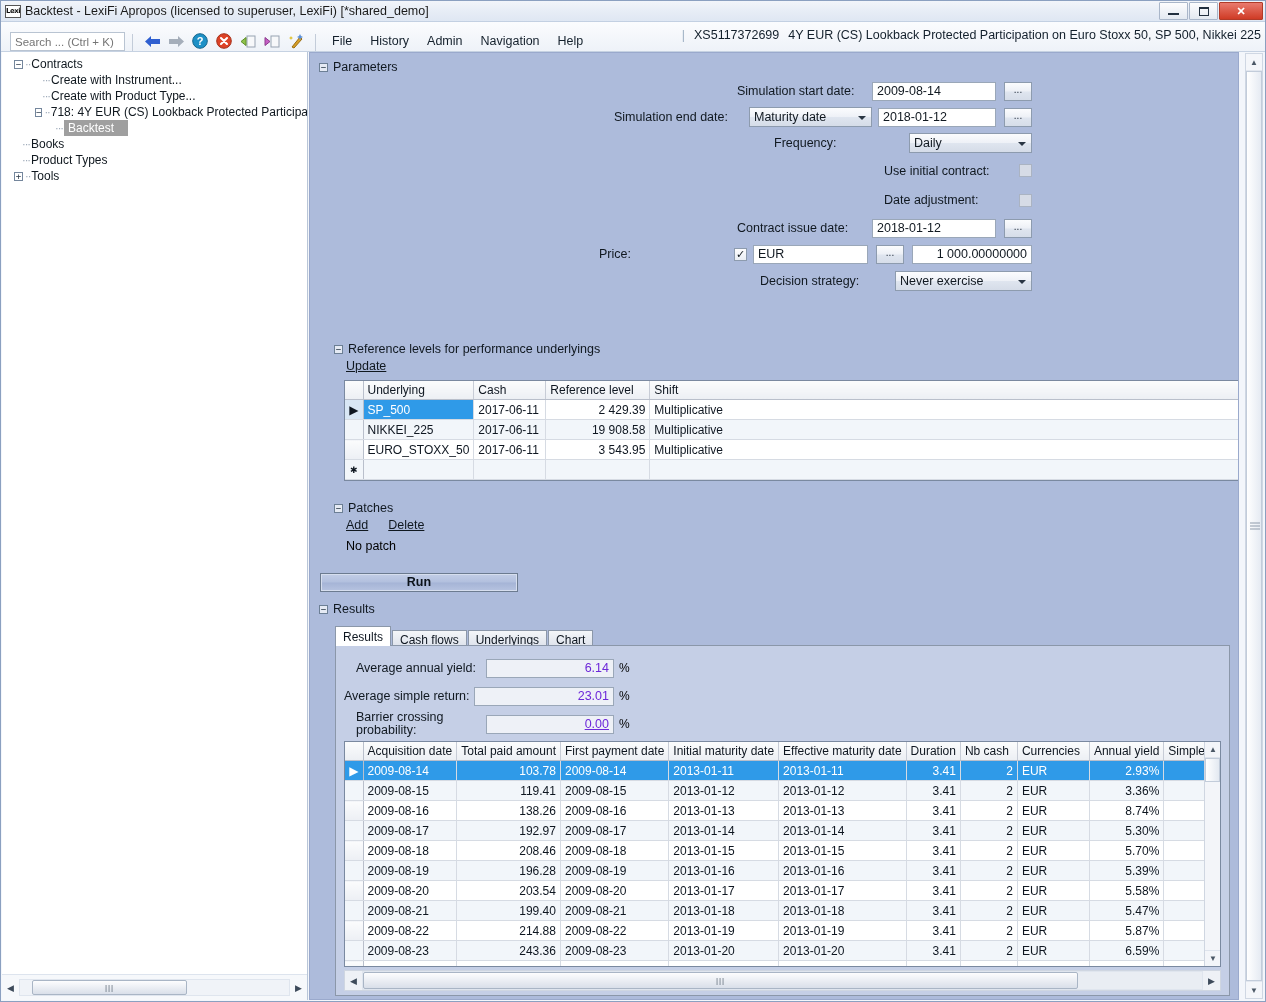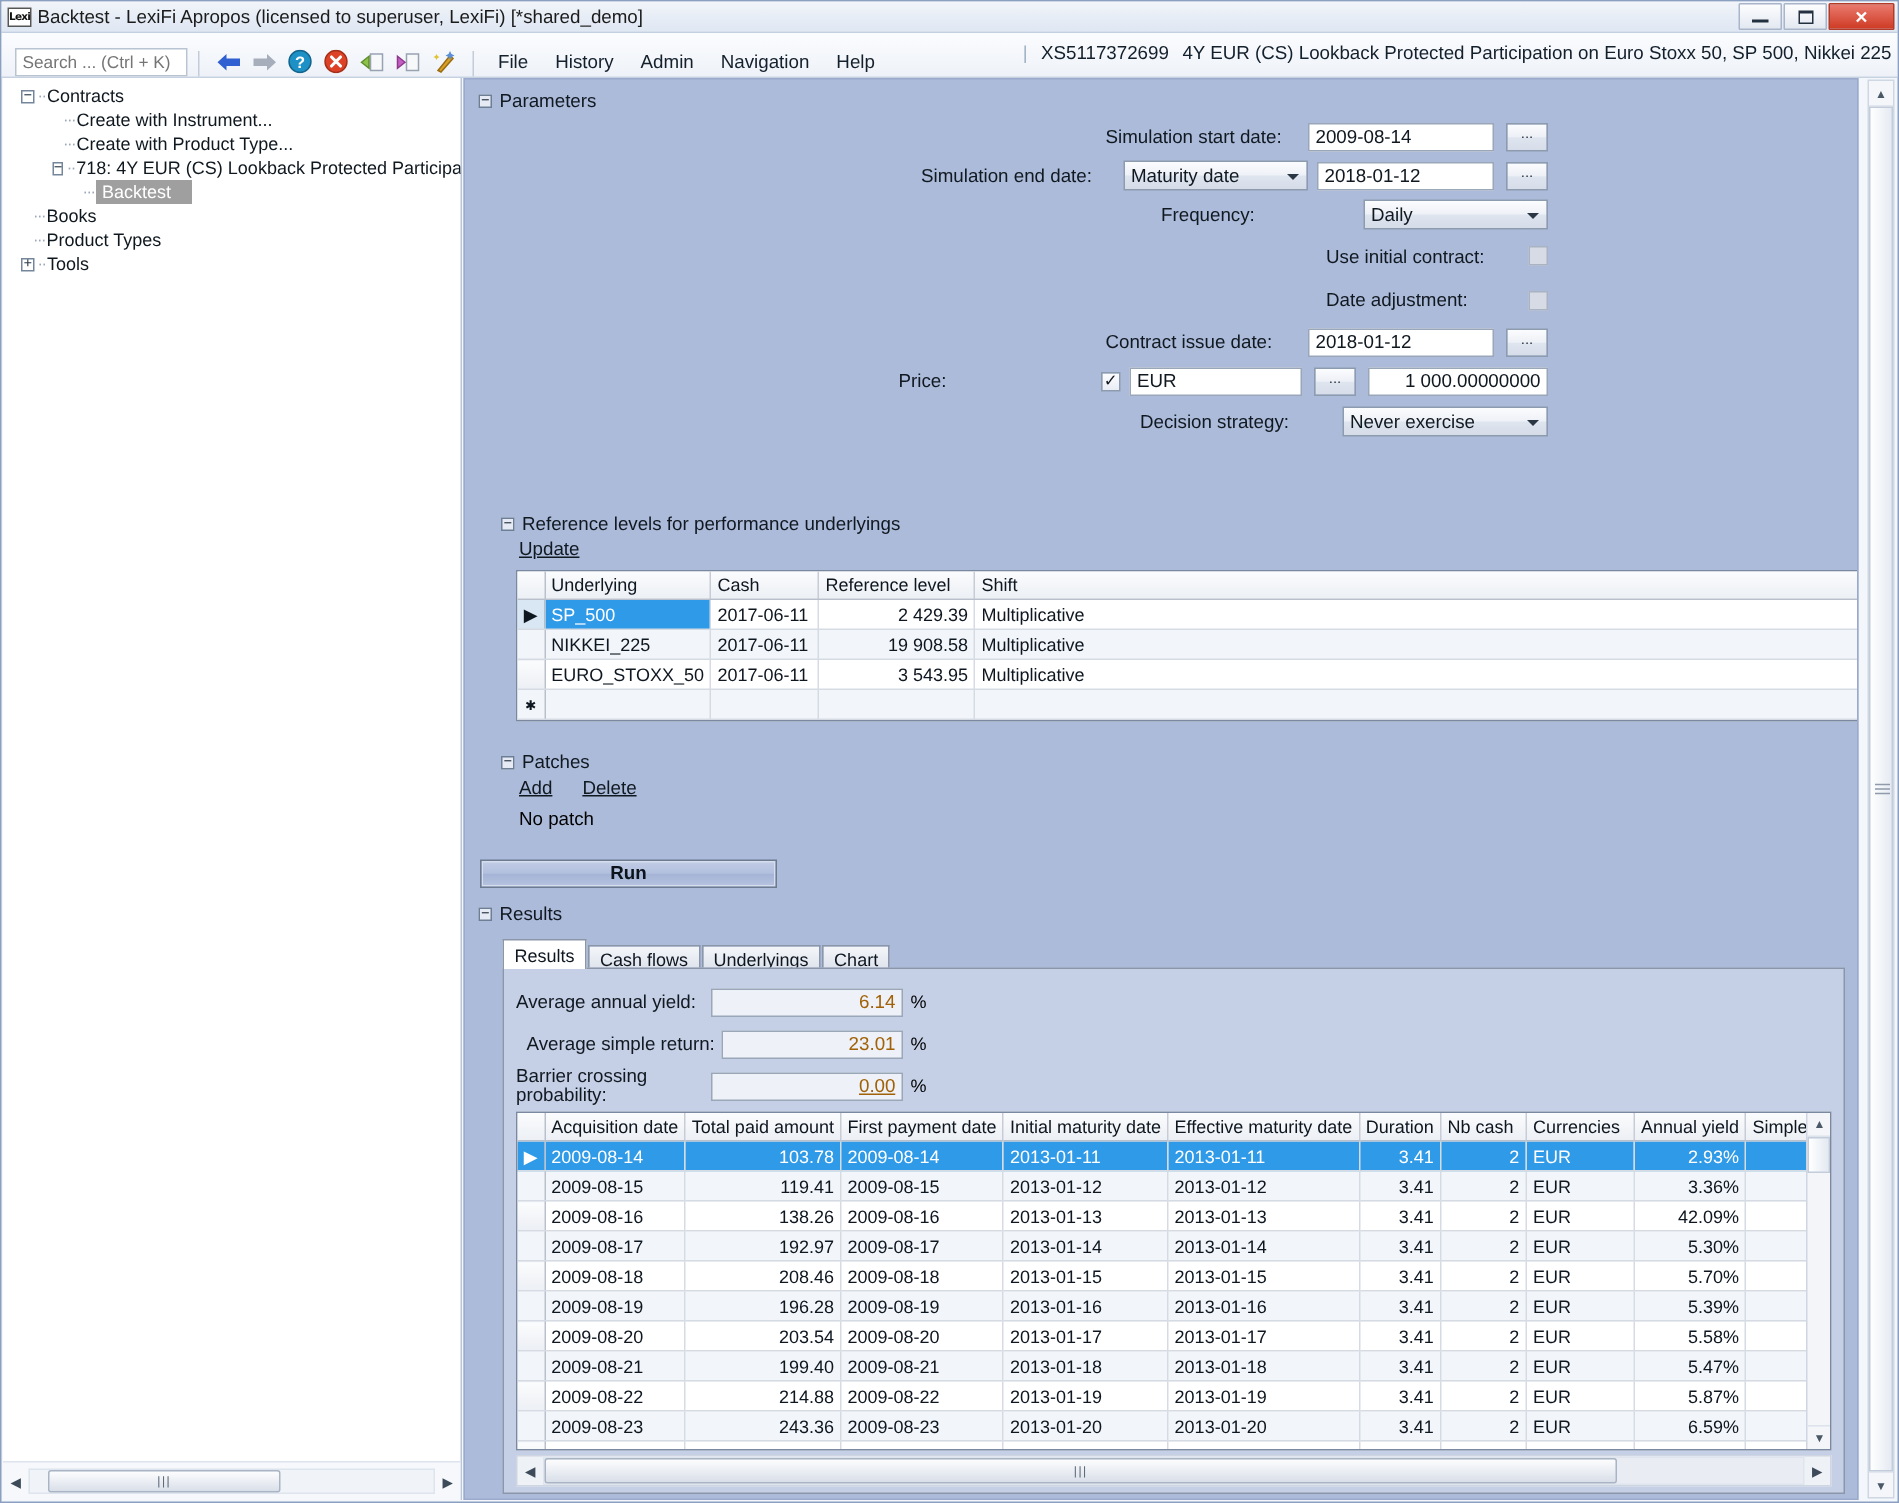--- a/index.html
+++ b/index.html
@@ -151,21 +151,21 @@
     font-size: 9px; line-height: 6px; color: #22303f; font-family: "DejaVu Sans Mono", monospace;
   }
 
   .form-row { display: flex; align-items: center; height: 26px; justify-content: flex-end; }
   .f-label { width: 135px; font-size: 12.5px; color: #101820; }
   .txt {
     height: 19px; border: 1px solid #9aa7b8; background: #fff;
     font-size: 12.5px; padding: 0 4px; line-height: 17px;
     font-family: "Liberation Sans", sans-serif; color: #101820;
   }
-  .txt.ro { background: #eef1f7; color: #a16207; }
+  .txt.ro { background: #eef1f7; color: #6d28d9; }
   .num { text-align: right; }
   .combo {
     height: 20px; border: 1px solid #8d9bae;
     background: linear-gradient(to bottom, #fbfcfe 0%, #eef1f7 48%, #dfe5ef 52%, #d5dce8 100%);
     font-size: 12.5px; padding: 0 18px 0 4px; line-height: 18px; position: relative;
     color: #101820;
   }
   .combo .arrow {
     position: absolute; right: 5px; top: 8px;
     width: 0; height: 0; border-left: 4px solid transparent; border-right: 4px solid transparent;
@@ -512,21 +512,21 @@
       <div class="tabpanel" style="position:absolute;left:0;top:20px;right:0;bottom:0">
 
         <div style="position:absolute;left:8px;top:8px">
           <div class="form-row" style="height:28px">
             <div class="f-label" style="width:130px">Average annual yield:</div>
             <input class="txt ro num" style="width: 128px;" readonly="" type="text" value="6.14">
             <span style="margin-left:5px">%</span>
           </div>
           <div class="form-row" style="height:28px">
             <div class="f-label" style="width:130px">Average simple return:</div>
-            <input class="txt ro num" style="width: 121px;" readonly="" type="text" value="23.01">
+            <input class="txt ro num" style="width: 140px;" readonly="" type="text" value="23.01">
             <span style="margin-left:5px">%</span>
           </div>
           <div class="form-row" style="height:28px">
             <div class="f-label" style="width:130px;line-height:13px">Barrier crossing probability:</div>
             <input class="txt ro num" style="width: 128px; text-decoration: underline;" readonly="" type="text" value="0.00">
             <span style="margin-left:5px">%</span>
           </div>
         </div>
 
         <div class="grid" style="position:absolute;left:8px;top:95px;right:8px;bottom:28px;overflow:hidden">
@@ -589,21 +589,21 @@
                 <tr>
                   <td class="rowhdr"></td>
                   <td>2009-08-16</td>
                   <td class="r">138.26</td>
                   <td>2009-08-16</td>
                   <td>2013-01-13</td>
                   <td>2013-01-13</td>
                   <td class="r">3.41</td>
                   <td class="r">2</td>
                   <td>EUR</td>
-                  <td class="r">42.09%</td>
+                  <td class="r">8.74%</td>
                   <td class="r">13.8</td>
                 </tr>
                 <tr class="alt">
                   <td class="rowhdr"></td>
                   <td>2009-08-17</td>
                   <td class="r">192.97</td>
                   <td>2009-08-17</td>
                   <td>2013-01-14</td>
                   <td>2013-01-14</td>
                   <td class="r">3.41</td>

